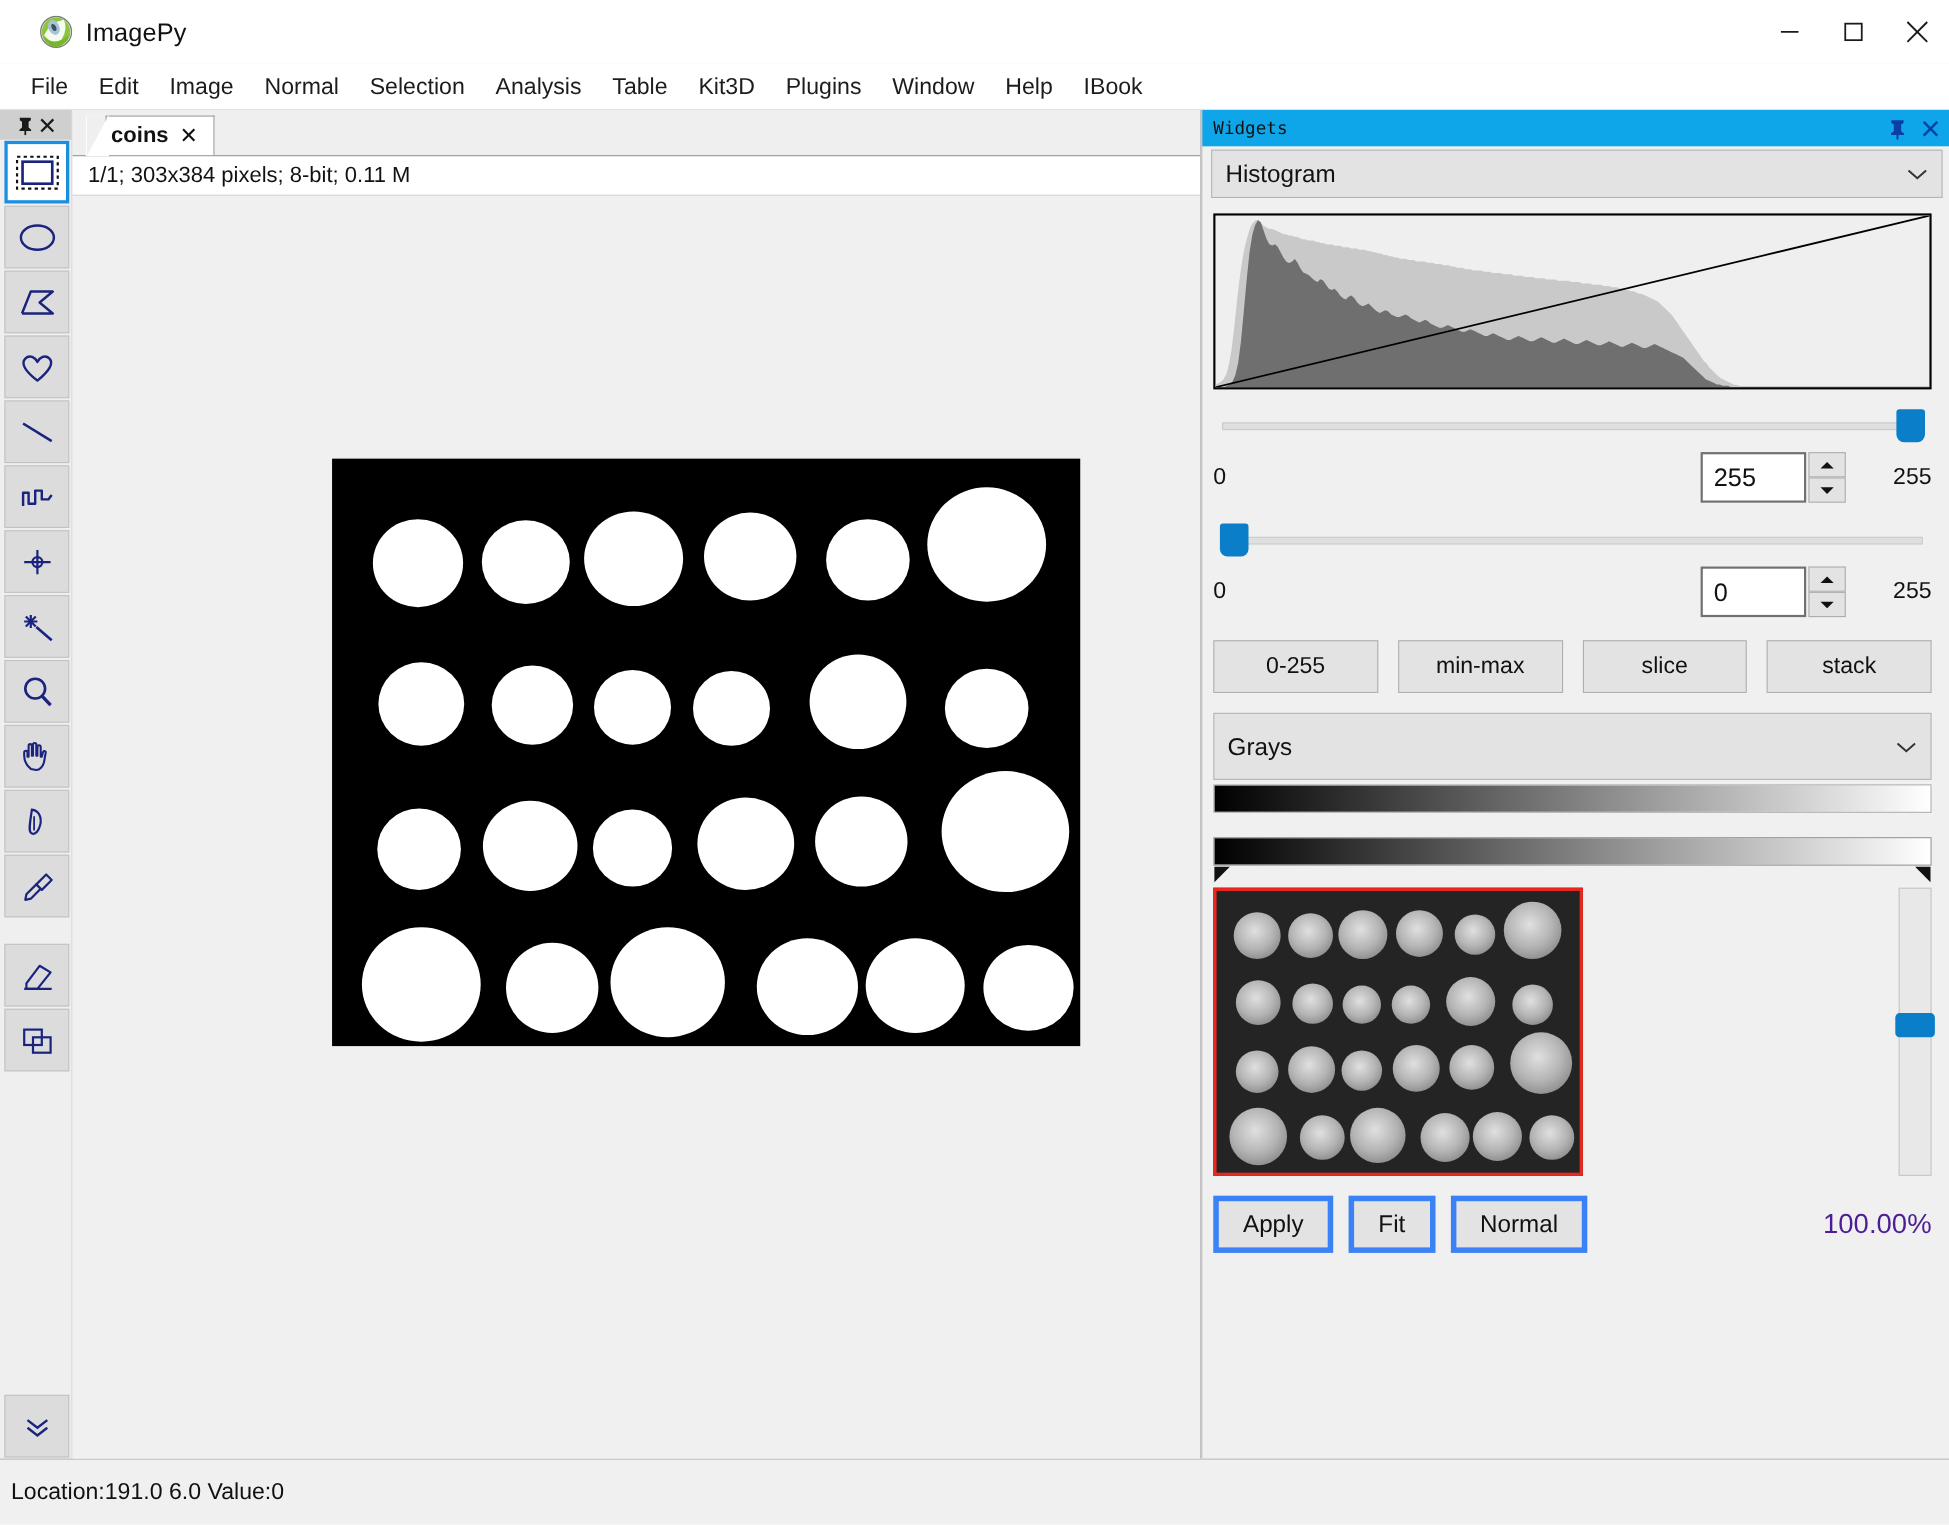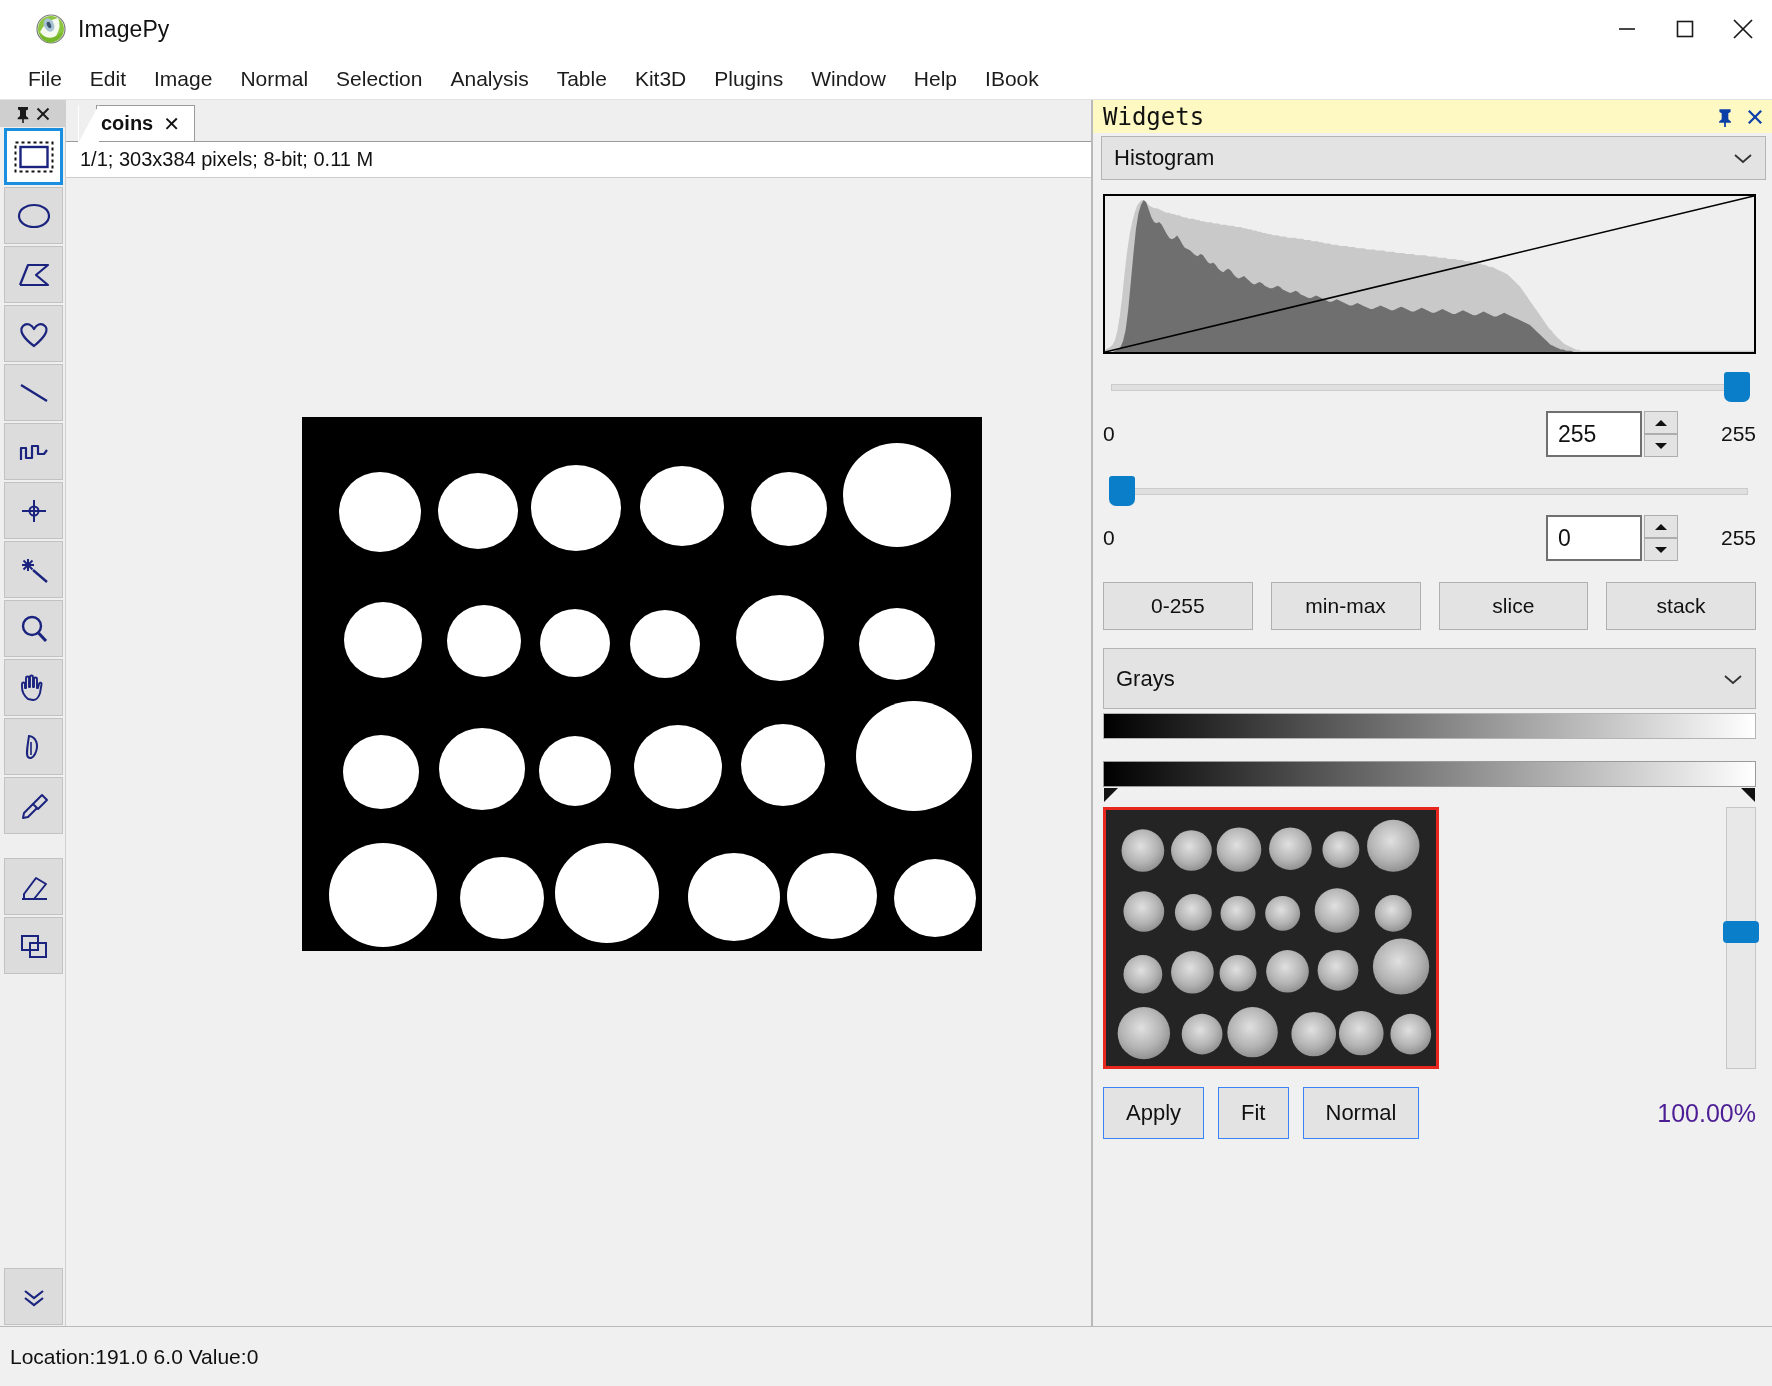--- a/index.html
+++ b/index.html
@@ -96,23 +96,23 @@
     position:absolute; left:236px; top:239px; width:680px; height:534px;
     background:#000000;
   }
 
   
   .rightdock {
     width:680px; flex:0 0 680px; background:#f0f0f0; display:flex; flex-direction:column;
     border-left:1px solid #b9b9b9;
   }
   .dock-header {
-    height:33px; background:#fef9c3; display:flex; align-items:center;
+    height:33px; background:#0ea5e9; display:flex; align-items:center;
     padding:0 8px 0 10px; color:#111;
-    font-family:"DejaVu Sans Mono", monospace; font-size:24px;
+    font-family:"DejaVu Sans Mono", monospace; font-size:16px;
   }
   .dock-header .sp { flex:1 1 auto; }
   .dock-header svg { display:block; }
   .panel-title {
     height:44px; background:#e3e3e3; border:1px solid #b4b4b4;
     display:flex; align-items:center; padding:0 12px;
     font-size:22px; color:#111; margin:3px 6px 0 8px;
   }
   .panel-title .sp { flex:1 1 auto; }
   .chev { width:20px; height:12px; }
@@ -186,21 +186,21 @@
   .nav-scroll {
     width:30px; margin-left:auto; background:#e8e8e8; border:1px solid #c6c6c6;
     position:relative; height:262px;
   }
   .nav-scroll-thumb {
     position:absolute; left:-4px; width:36px; height:22px; background:#0b7ec9; border-radius:4px;
     top:113px;
   }
   .nav-btn-row { display:flex; align-items:center; gap:14px; padding:18px 16px 0 10px; }
   .nav-btn {
-    height:52px; background:#e3e3e3; border:1px solid #3b82f6;
+    height:52px; background:#e3e3e3; border:5px solid #3b82f6;
     display:flex; align-items:center; justify-content:center;
     font-size:22px; color:#111; padding:0 22px;
   }
   .zoom-label { margin-left:auto; font-size:25px; color:#4c1d95; }
 
   
   .statusbar {
     height:60px; flex:0 0 auto; background:#f0f0f0; border-top:1px solid #b9b9b9;
     display:flex; align-items:center; padding-left:10px; font-size:21px; color:#111;
   }

